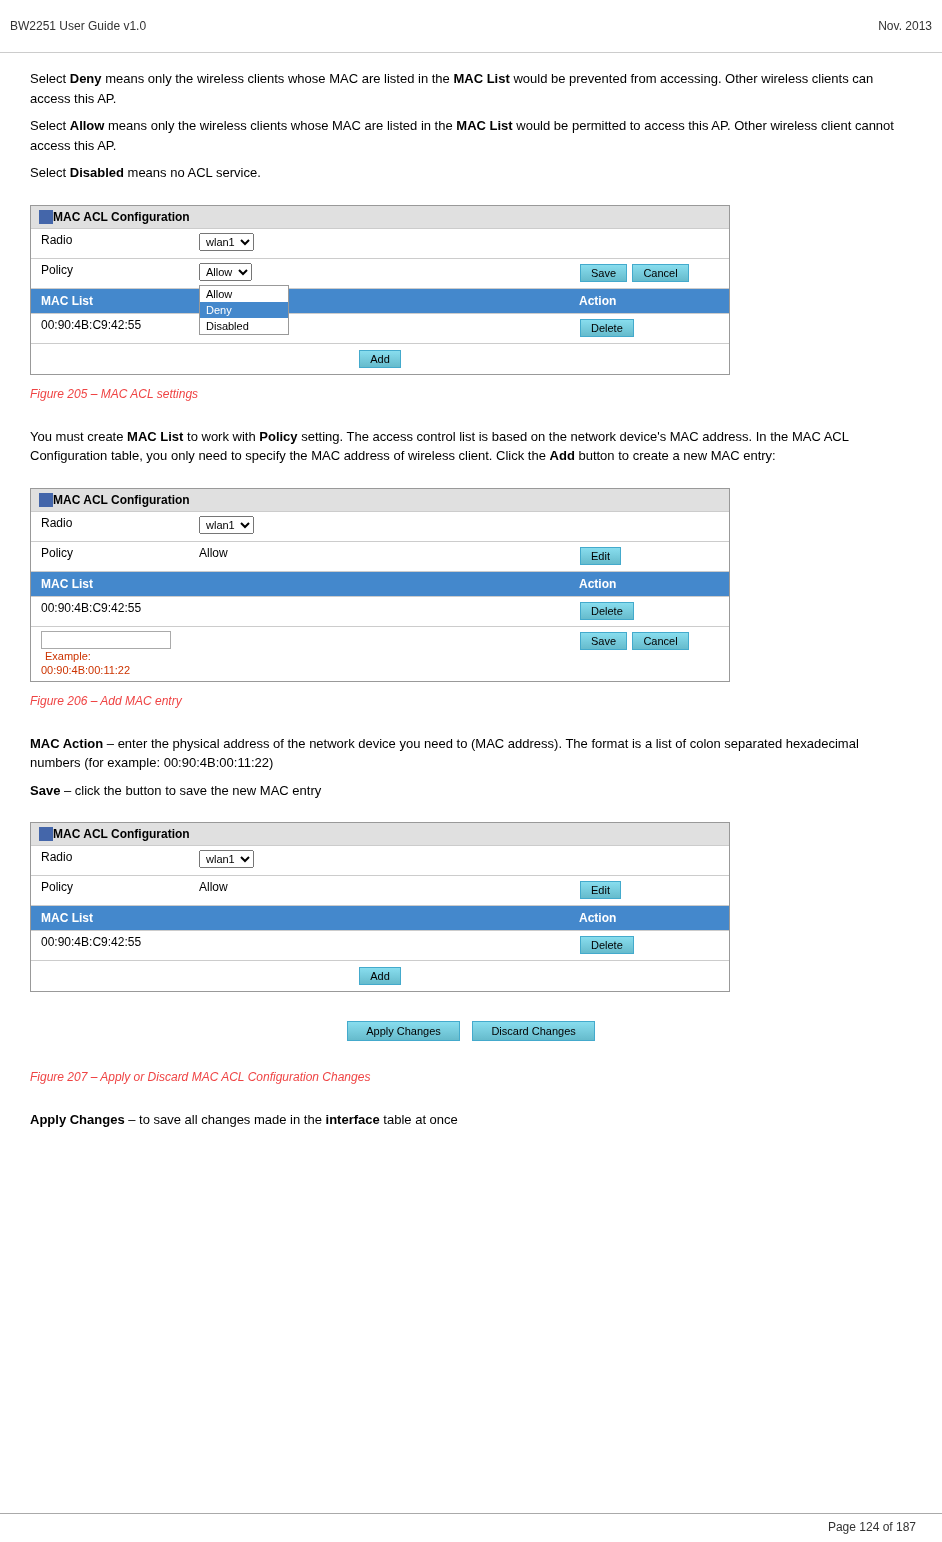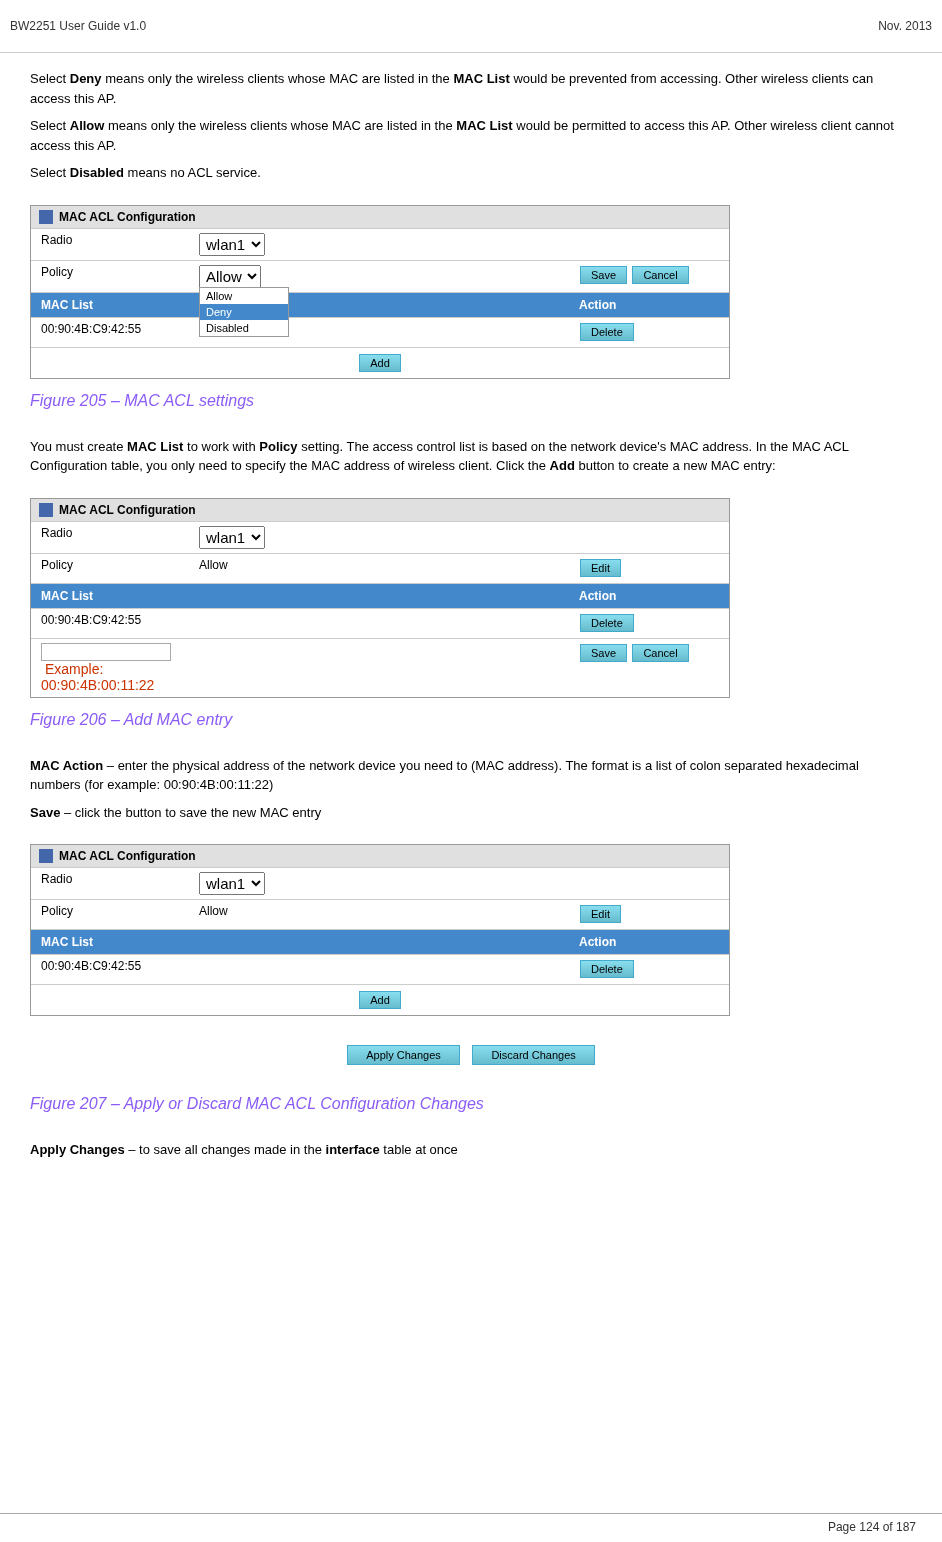--- a/index.html
+++ b/index.html
@@ -22,40 +22,39 @@
     }
     .content {
       padding: 16px 30px 60px 30px;
     }
     p {
       margin-bottom: 8px;
       line-height: 1.5;
     }
     .figure-caption {
       font-style: italic;
-      color: #8b5cf6;
+      color: #ef4444;
       margin-bottom: 10px;
       margin-top: 4px;
-      font-size: 16px;
+      font-size: 12px;
     }
     
     .acl-table-wrapper {
       border: 1px solid #999;
       margin-bottom: 6px;
       display: inline-block;
       width: 700px;
     }
     .acl-title-row {
       background: #e0e0e0;
       padding: 4px 8px;
       font-weight: bold;
       font-size: 12px;
       display: flex;
       align-items: center;
-      gap: 6px;
     }
     .acl-title-icon {
       width: 14px;
       height: 14px;
       background: #4466aa;
       display: inline-block;
     }
     .acl-row {
       display: flex;
       border-top: 1px solid #ccc;
@@ -101,21 +100,21 @@
       cursor: pointer;
       color: #000;
       margin: 1px;
     }
     .btn-cyan {
       background: linear-gradient(to bottom, #88ddee, #66bbcc);
       border: 1px solid #44aacc;
       color: #000;
     }
     select.acl-select {
-      font-size: 15px;
+      font-size: 11px;
       padding: 1px 2px;
     }
     .acl-footer-row {
       border-top: 1px solid #ccc;
       text-align: center;
       padding: 5px;
     }
     .dropdown-overlay {
       position: relative;
       display: inline-block;
@@ -139,21 +138,21 @@
       color: #fff;
     }
     .mac-input {
       border: 1px solid #aaa;
       padding: 2px 4px;
       font-size: 11px;
       width: 130px;
     }
     .example-text {
       color: #cc3300;
-      font-size: 14px;
+      font-size: 11px;
       margin-left: 4px;
     }
     .footer-pagination {
       position: absolute;
       bottom: 8px;
       right: 26px;
       font-size: 12px;
       color: #333;
     }
     .footer-line {

